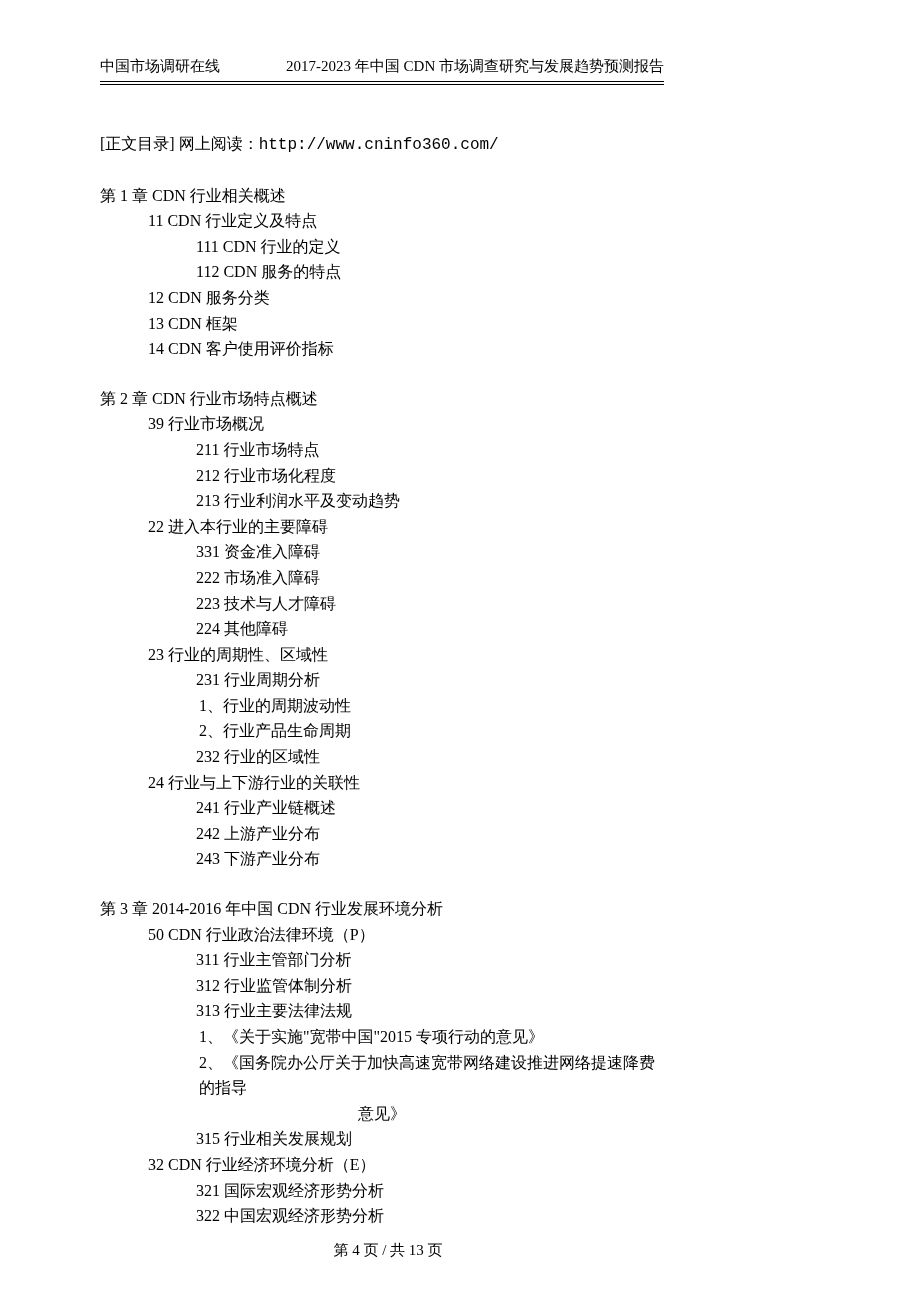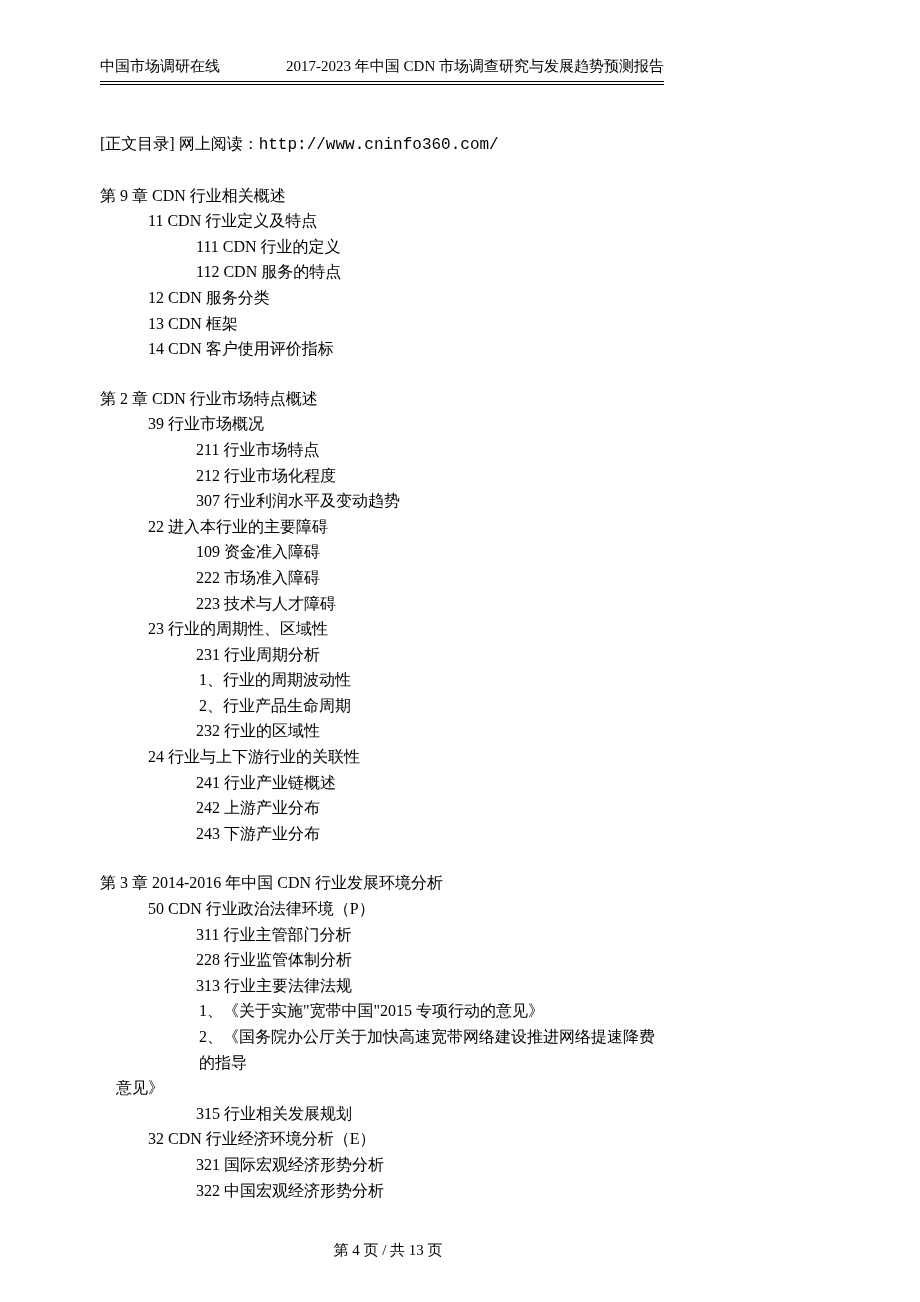--- a/index.html
+++ b/index.html
@@ -30,21 +30,21 @@
   }
   .header-underline.thin { border-top: 1px solid #000; }
   .content { margin-top: 46px; }
   .intro-line { margin-bottom: 24px; }
   .mono { font-family: Liberation Mono, monospace; }
   .chapter { margin-bottom: 24px; }
   .l0 { margin-left: 0; }
   .l1 { margin-left: 48px; }
   .l2 { margin-left: 96px; }
   .l3 { margin-left: 99px; }
-  .noindent { margin-left: 16px; }
+  .noindent { margin-left: 0; text-align: center; }
   .line { white-space: normal; }
   .footer {
     position: absolute;
     bottom: 40px;
     left: 12px; right: 0;
     text-align: center;
     font-size: 15px;
   }
 </style>
 </head>
@@ -59,53 +59,54 @@
   <div class="header-underline"></div>
   <div class="header-underline thin"></div>
 
   <div class="content">
     <div class="intro-line line">
       <span>[正文目录] 网上阅读：</span><span class="mono">http://www.cninfo360.com/</span>
     </div>
 
     <div id="toc-container">
         <div class="chapter">
-          <div class="line l0">第 9 章   CDN 行业相关概述</div>
+          <div class="line l0">第 1 章   CDN 行业相关概述</div>
           <div class="line l1">11 CDN 行业定义及特点</div>
           <div class="line l2">111 CDN 行业的定义</div>
           <div class="line l2">112 CDN 服务的特点</div>
           <div class="line l1">12 CDN 服务分类</div>
           <div class="line l1">13 CDN 框架</div>
           <div class="line l1">14 CDN 客户使用评价指标</div>
         </div>
         <div class="chapter">
           <div class="line l0">第 2 章    CDN 行业市场特点概述</div>
           <div class="line l1">39 行业市场概况</div>
           <div class="line l2">211 行业市场特点</div>
           <div class="line l2">212 行业市场化程度</div>
-          <div class="line l2">307 行业利润水平及变动趋势</div>
+          <div class="line l2">213 行业利润水平及变动趋势</div>
           <div class="line l1">22 进入本行业的主要障碍</div>
-          <div class="line l2">109 资金准入障碍</div>
+          <div class="line l2">331 资金准入障碍</div>
           <div class="line l2">222 市场准入障碍</div>
           <div class="line l2">223 技术与人才障碍</div>
+          <div class="line l2">224 其他障碍</div>
           <div class="line l1">23 行业的周期性、区域性</div>
           <div class="line l2">231 行业周期分析</div>
           <div class="line l3">1、行业的周期波动性</div>
           <div class="line l3">2、行业产品生命周期</div>
           <div class="line l2">232 行业的区域性</div>
           <div class="line l1">24 行业与上下游行业的关联性</div>
           <div class="line l2">241 行业产业链概述</div>
           <div class="line l2">242 上游产业分布</div>
           <div class="line l2">243 下游产业分布</div>
         </div>
         <div class="chapter">
           <div class="line l0">第 3 章    2014-2016 年中国 CDN 行业发展环境分析</div>
           <div class="line l1">50 CDN 行业政治法律环境（P）</div>
           <div class="line l2">311 行业主管部门分析</div>
-          <div class="line l2">228 行业监管体制分析</div>
+          <div class="line l2">312 行业监管体制分析</div>
           <div class="line l2">313 行业主要法律法规</div>
           <div class="line l3">1、《关于实施"宽带中国"2015 专项行动的意见》</div>
           <div class="line l3">2、《国务院办公厅关于加快高速宽带网络建设推进网络提速降费的指导</div>
           <div class="line noindent">意见》</div>
           <div class="line l2">315 行业相关发展规划</div>
           <div class="line l1">32 CDN 行业经济环境分析（E）</div>
           <div class="line l2">321 国际宏观经济形势分析</div>
           <div class="line l2">322 中国宏观经济形势分析</div>
         </div>
       </div>

